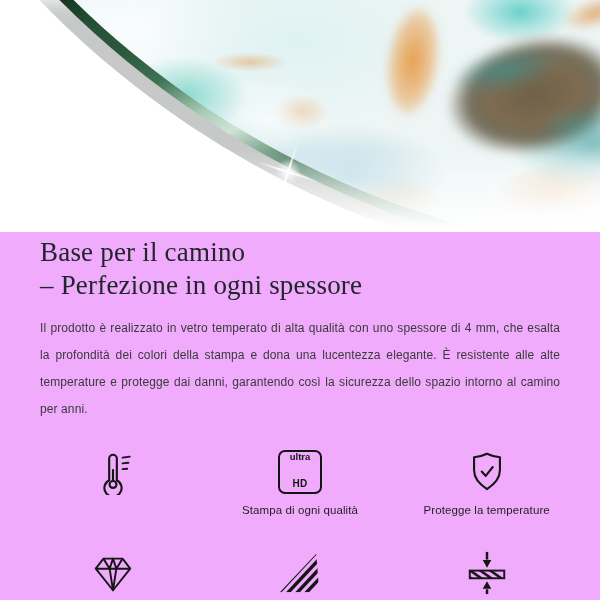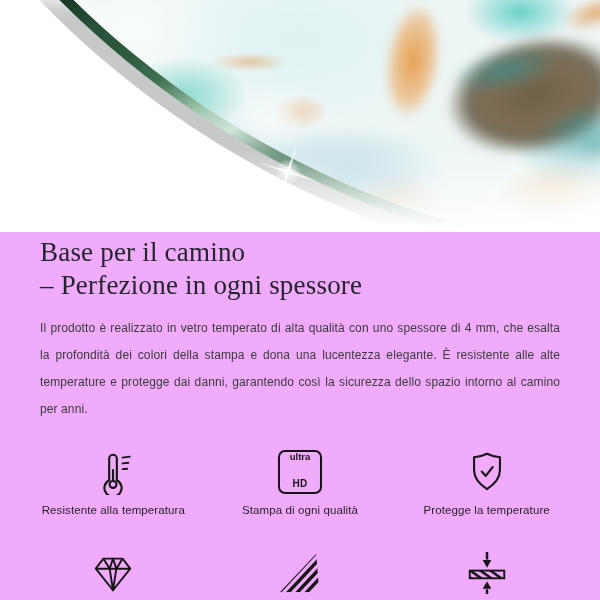--- a/index.html
+++ b/index.html
@@ -116,21 +116,20 @@
             <path d="M20 32.6 V10 a4 4 0 0 1 8 0 v22.6 a9 9 0 1 1 -8 0"></path>
             <line x1="24" y1="22" x2="24" y2="32"></line>
             <circle cx="24" cy="37" r="3.6"></circle>
             <g stroke-width="2">
               <line x1="34" y1="9" x2="41.5" y2="8"></line>
               <line x1="34" y1="15" x2="40" y2="14.4"></line>
               <line x1="34" y1="21" x2="38.8" y2="20.6"></line>
             </g>
           </svg>
         </div>
-        <div class="label">Resistente alla temperatura</div>
       </div>
 
       <div class="feature">
         <div class="icon-box">
           <div class="uhd-box">
             <span class="uhd-top">ultra</span>
             <span class="uhd-bottom">HD</span>
           </div>
         </div>
         <div class="label">Stampa di ogni qualità</div>

